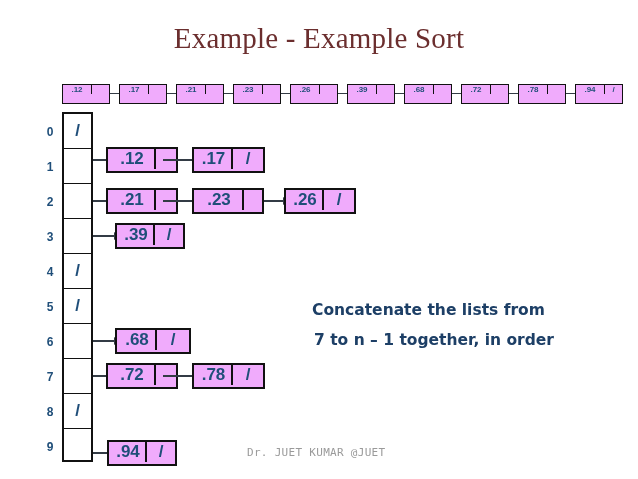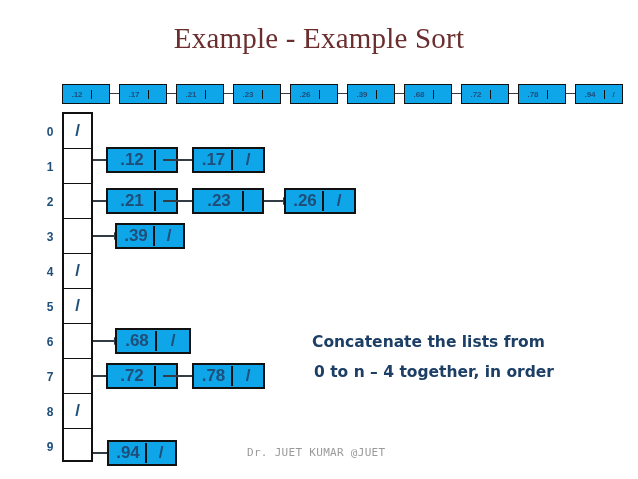--- a/index.html
+++ b/index.html
@@ -28,23 +28,23 @@
     letter-spacing: 0.2px;
     color: #6b2e2e;
     white-space: nowrap;
   }
 
   
   .node {
     position: absolute;
     box-sizing: border-box;
     border: 2px solid #111111;
-    background: #0ea5e9;
-    display: flex;
-    align-items: center;
+    background: #f0abfc;
+    display: flex;
+    align-items: flex-start;
   }
   .node .val {
     box-sizing: border-box;
     display: flex;
     align-items: center;
     justify-content: center;
     color: #1f4e79;
     font-family: "Liberation Sans", sans-serif;
     font-weight: bold;
     border-right: 2px solid #111111;
@@ -158,21 +158,20 @@
     position: absolute;
     left: 312px;
     top: 295px;
     width: 320px;
     color: #1f3f६4;
     color: #1d3f66;
     font-family: "DejaVu Sans", sans-serif;
     font-size: 15.5px;
     font-weight: bold;
     line-height: 30px;
-    margin-top: 32px;
   }
   #annotation .line2 { padding-left: 2px; }
 
   
   #footer {
     position: absolute;
     left: 247px;
     top: 446px;
     color: #9a9a9a;
     font-family: "DejaVu Sans Mono", monospace;
@@ -342,16 +341,16 @@
 </div>
 
 <div class="arrow" style="left:93px; top:452px; width:22px;"></div>
 <div class="node big" style="left:107px; top:440px; width:70px;">
   <div class="val" style="width:38px;">.94</div>
   <div class="ptr" style="width:28px;">/</div>
 </div>
 
 <div id="annotation">
   <div class="line1">Concatenate the lists from</div>
-  <div class="line2">0 to n – 4 together, in order</div>
+  <div class="line2">7 to n – 1 together, in order</div>
 </div>
 
 <div id="footer">Dr. JUET KUMAR @JUET</div>
 
 </body></html>

